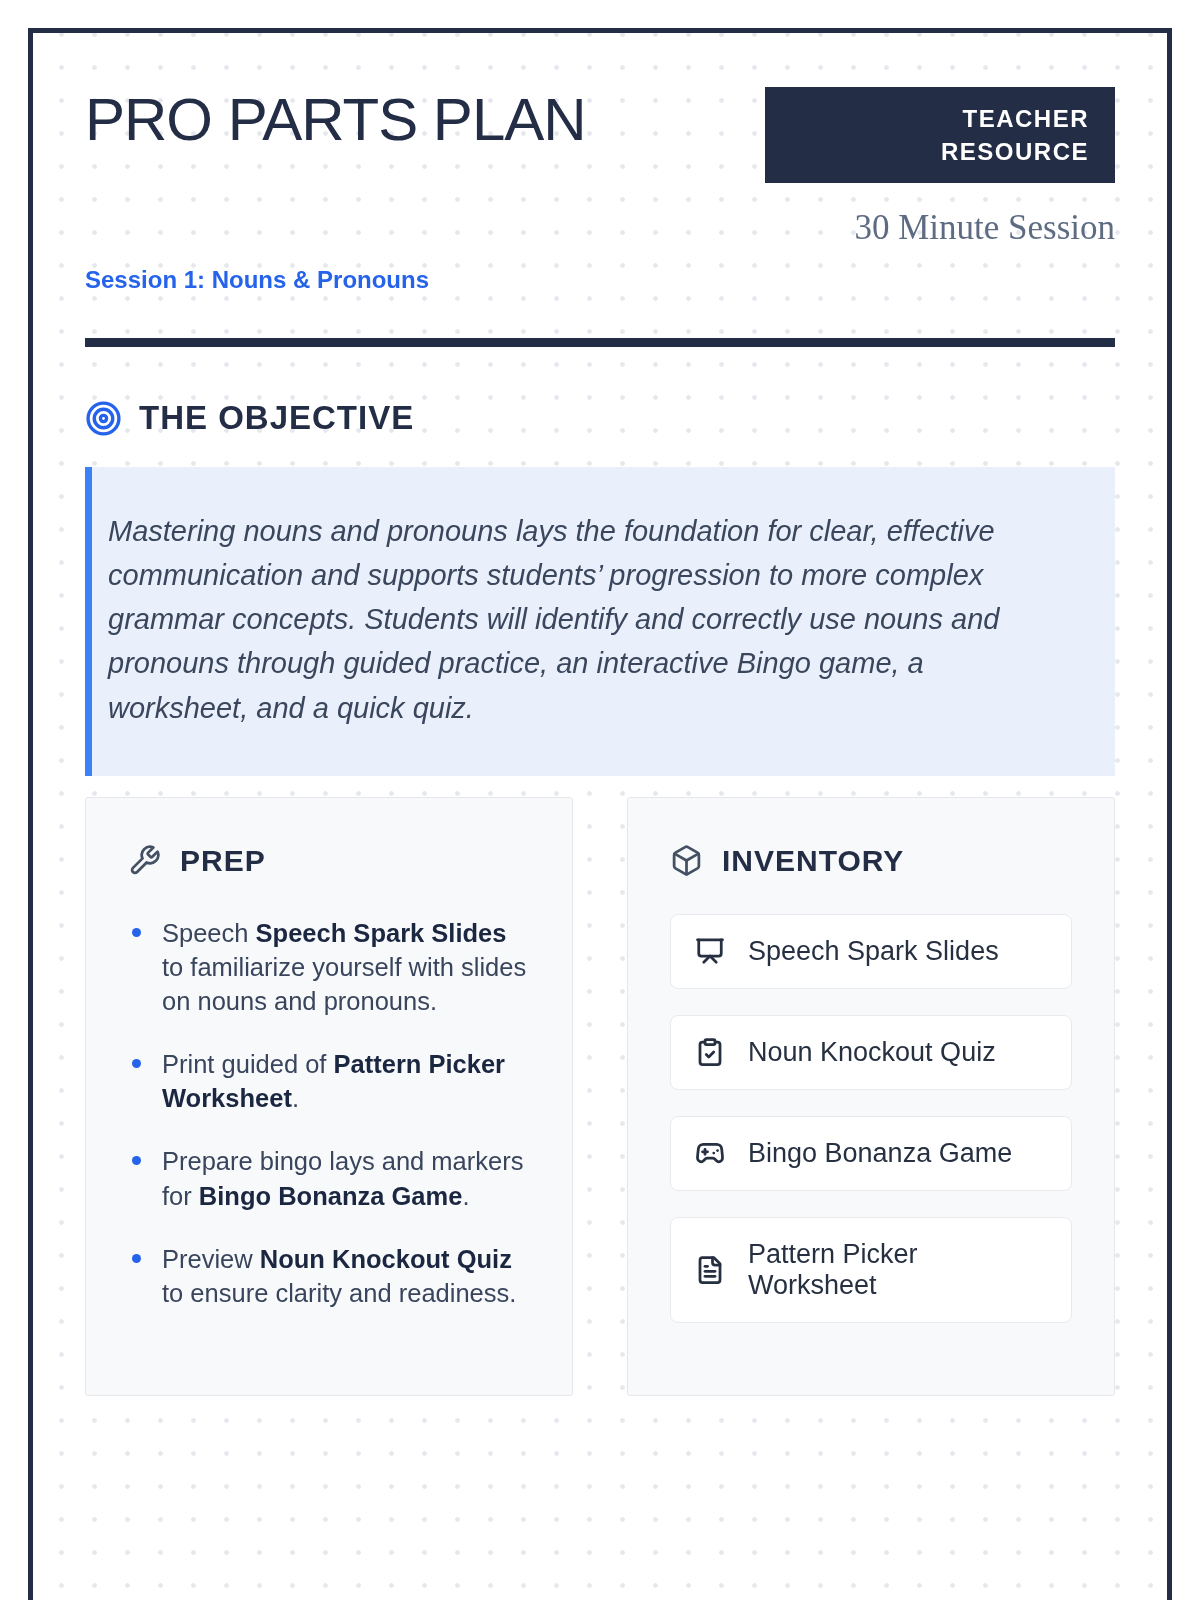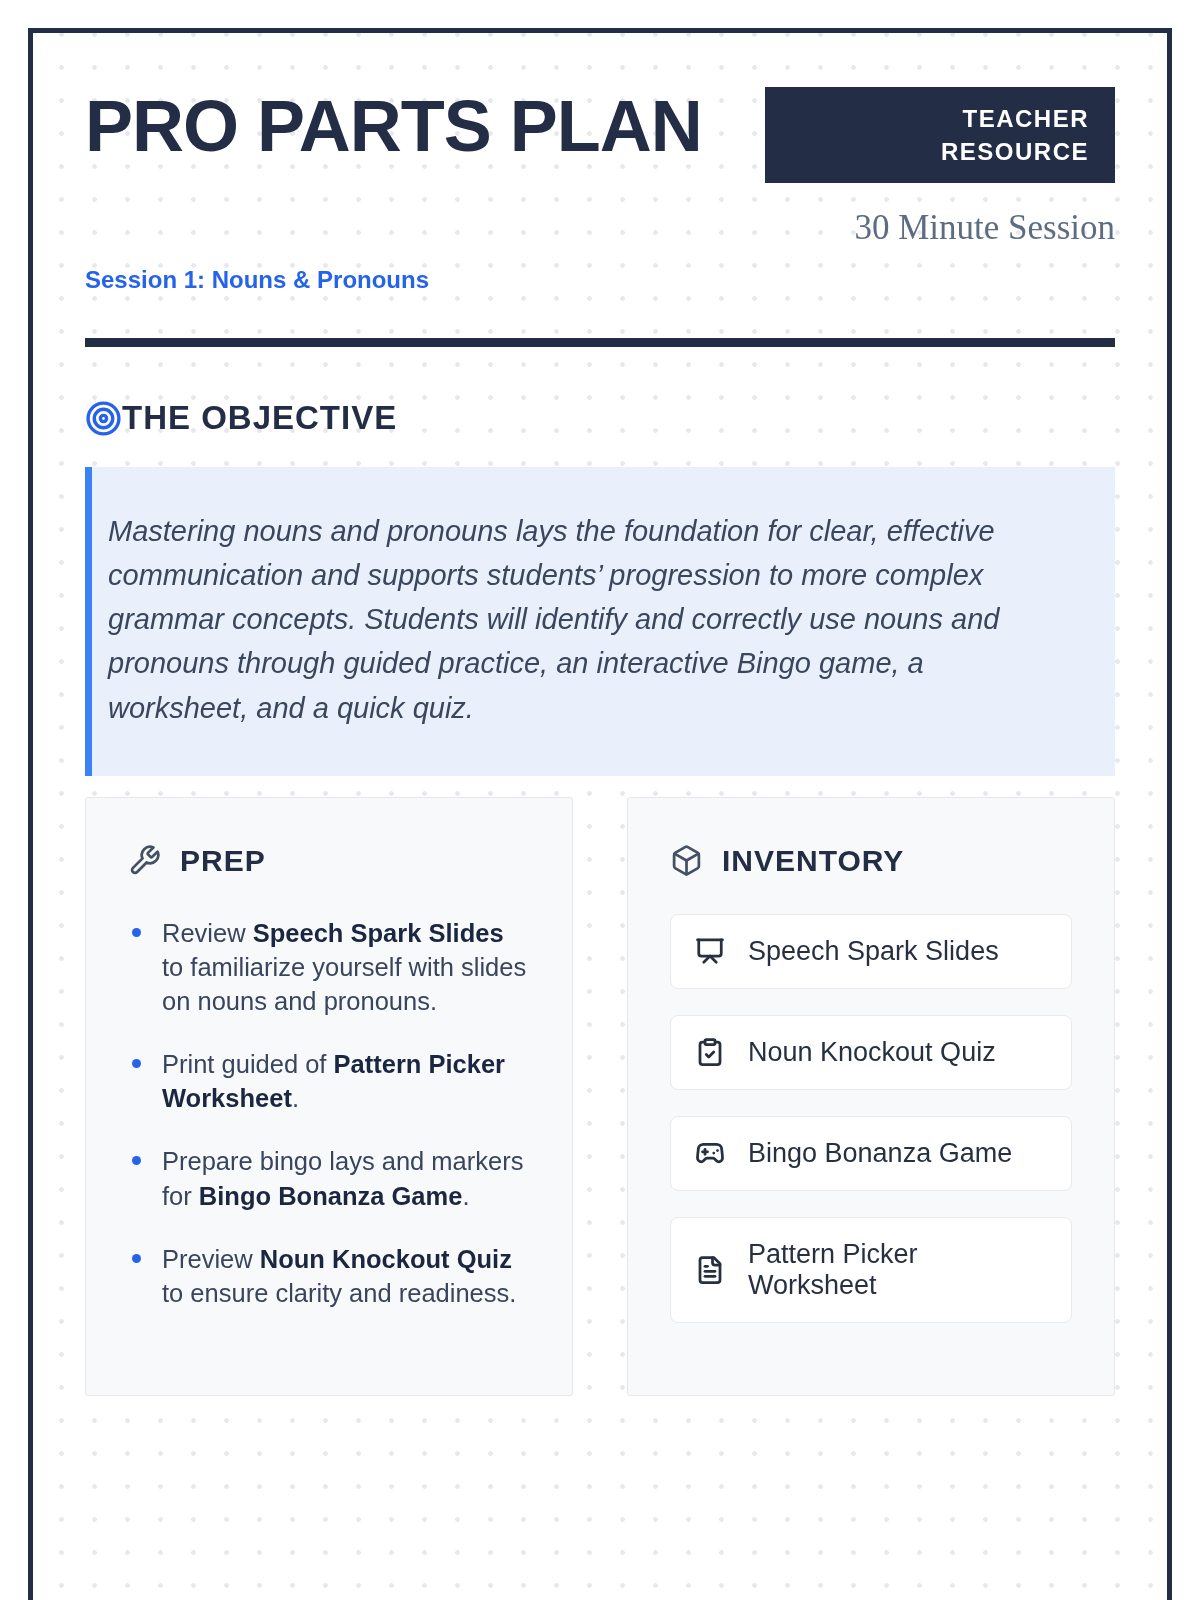--- a/index.html
+++ b/index.html
@@ -12,40 +12,40 @@
     background-color:#ffffff;
     background-image:radial-gradient(circle, #e7e8ee 2px, transparent 2.6px);
     background-size:33px 33px;
     background-position:12px 18px;
     padding:54px 52px;
   }
 
   
   .header { display:flex; align-items:flex-start; }
   .title {
-    width:620px; font-size:72px; line-height:1.09; font-weight:700;
+    width:620px; font-size:60px; line-height:1.09; font-weight:400;
     letter-spacing:-1px; color:#232d45; text-transform:uppercase;
   }
   .meta { margin-left:auto; width:350px; text-align:right; }
   .badge {
     background:#232d45; color:#ffffff; display:flex; justify-content:flex-end;
     padding:15px 26px; min-height:91px; align-items:center;
   }
   .badge span {
     font-size:24px; font-weight:700; letter-spacing:1.5px; line-height:1.38;
     text-transform:uppercase; width:185px; text-align:right;
   }
   .duration { margin-top:25px; font-size:35px; color:#5d6b83;font-family:Liberation Serif, serif; }
 
   .session { margin-top:18px; font-size:24px; font-weight:700; color:#2563eb; }
 
   .rule { margin-top:44px; height:9px; background:#232d45; border:none; }
 
   
-  .sec-head { display:flex; align-items:center; margin-top:52px; }
+  .sec-head { display:flex; align-items:center; gap:17px; margin-top:52px; }
   .sec-head .ic { width:37px; height:37px; flex:0 0 auto; display:block; }
   .sec-head h2 {
     font-size:33px; font-weight:900; letter-spacing:1px; color:#232d45;
     text-transform:uppercase;
   }
 
   
   .quote {
     margin-top:30px; background:#e9f0fb; border-left:7px solid #3b82f6;
     padding:42px 40px 46px 16px;
@@ -131,21 +131,21 @@
     <div class="card">
       <div class="card-head">
         <span class="ic ic-slate">
           <svg viewBox="0 0 24 24" fill="none" stroke="currentColor" stroke-width="2" stroke-linecap="round" stroke-linejoin="round">
             <path d="M14.7 6.3a1 1 0 0 0 0 1.4l1.6 1.6a1 1 0 0 0 1.4 0l3.77-3.77a6 6 0 0 1-7.94 7.94l-6.91 6.91a2.12 2.12 0 0 1-3-3l6.91-6.91a6 6 0 0 1 7.94-7.94l-3.76 3.76z"></path>
           </svg>
         </span>
         <h3>PREP</h3>
       </div>
       <ul class="prep-list">
-        <li><span>Review </span><b>Speech Spark Slides</b><span> to familiarize yourself with slides on nouns and pronouns.</span></li>
+        <li><span>Speech </span><b>Speech Spark Slides</b><span> to familiarize yourself with slides on nouns and pronouns.</span></li>
         <li><span>Print guided of </span><b>Pattern Picker Worksheet</b><span>.</span></li>
         <li><span>Prepare bingo lays and markers for </span><b>Bingo Bonanza Game</b><span>.</span></li>
         <li><span>Preview </span><b>Noun Knockout Quiz</b><span> to ensure clarity and readiness.</span></li>
       </ul>
     </div>
 
     <div class="card">
       <div class="card-head">
         <span class="ic ic-slate">
           <svg viewBox="0 0 24 24" fill="none" stroke="currentColor" stroke-width="2" stroke-linecap="round" stroke-linejoin="round">

